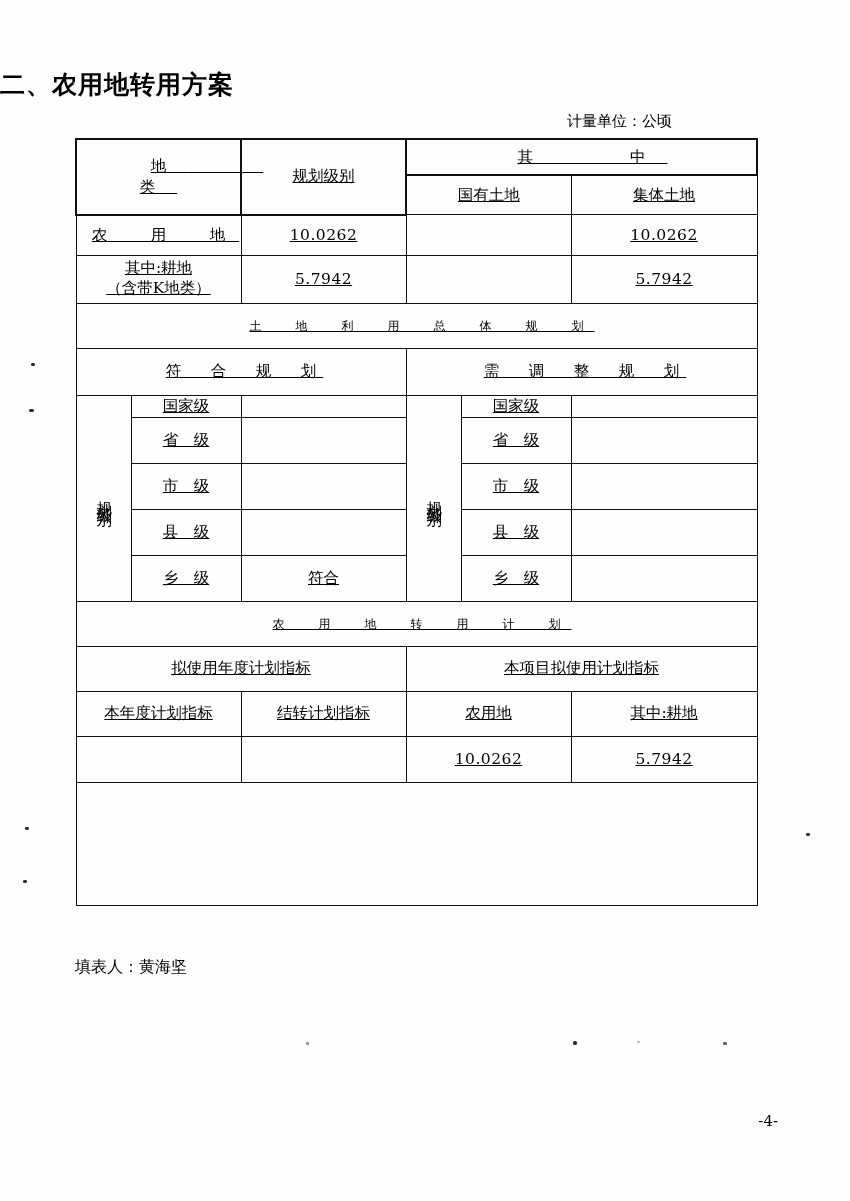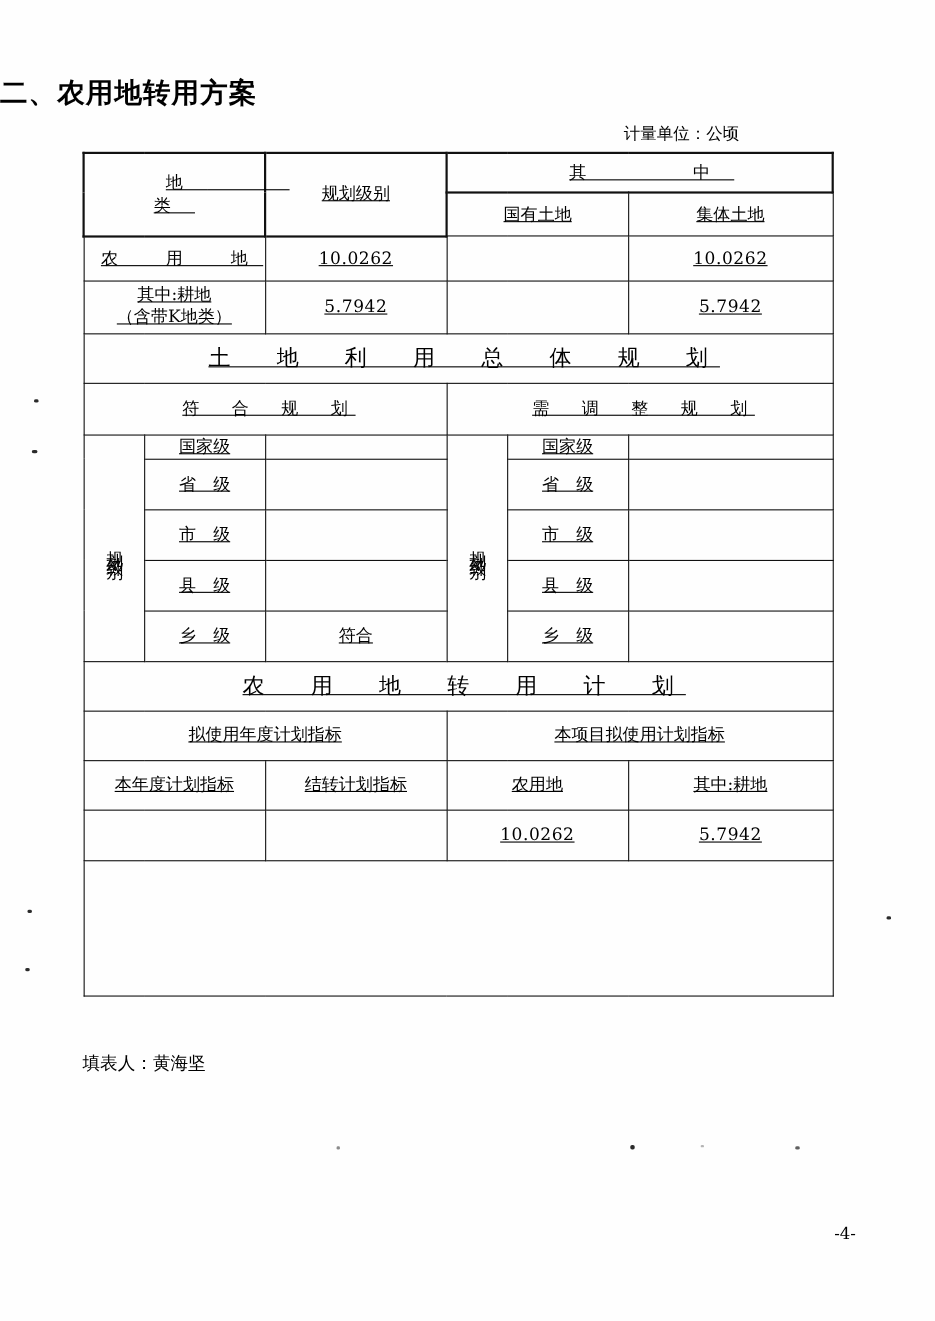--- a/index.html
+++ b/index.html
@@ -61,21 +61,21 @@
     text-align: center;
     vertical-align: middle;
     font-size: 15.5px;
     padding: 0;
     font-family: "DejaVu Serif", "Liberation Serif", serif;
   }
   .h-outer { border-width: 2px !important; }
 
   .sp2 { letter-spacing: 14px; padding-left: 14px; }
   .sp-wide { letter-spacing: 22px; padding-left: 22px; }
-  .sp-sec { letter-spacing: 11px; padding-left: 11px; font-size: 20px; }
+  .sp-sec { letter-spacing: 11px; padding-left: 11px; font-size: 12px; }
   .sp-mid { letter-spacing: 7px; padding-left: 7px; }
 
   .num {
     font-family: "DejaVu Serif", "Liberation Serif", serif;
     font-size: 15px;
     letter-spacing: 0.5px;
   }
 
   .two-line { line-height: 1.28; font-size: 15px; }
 

